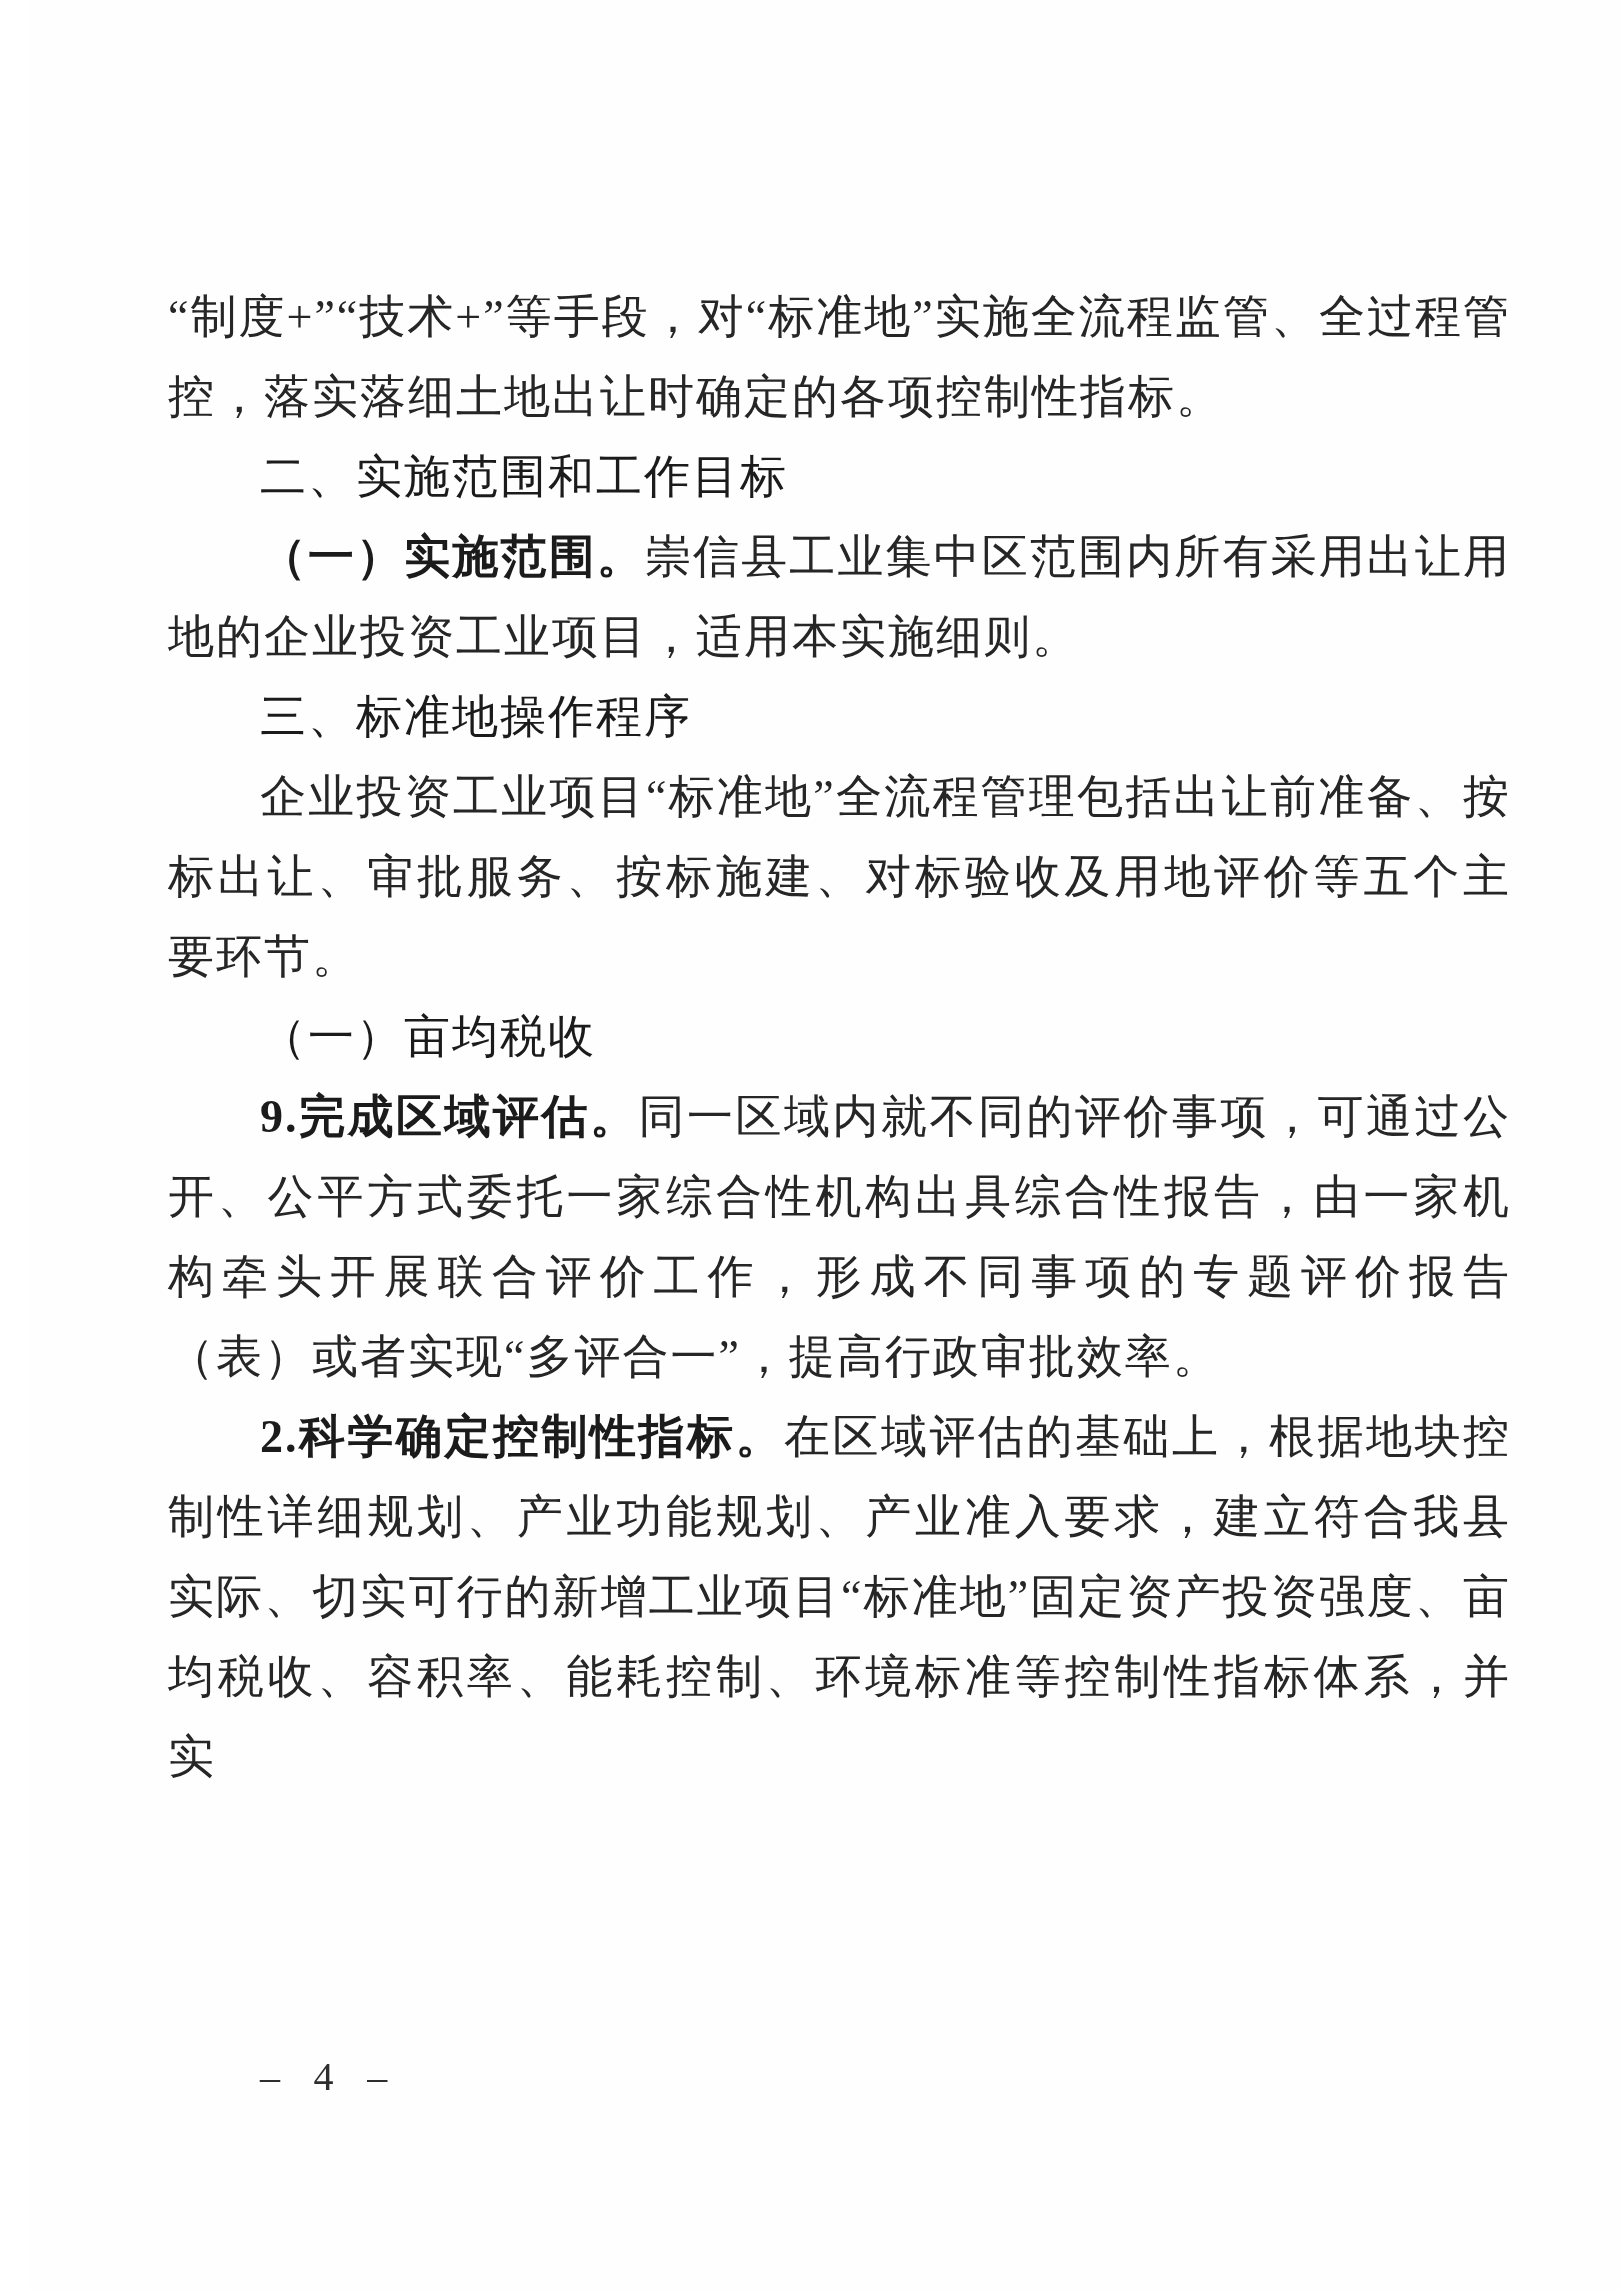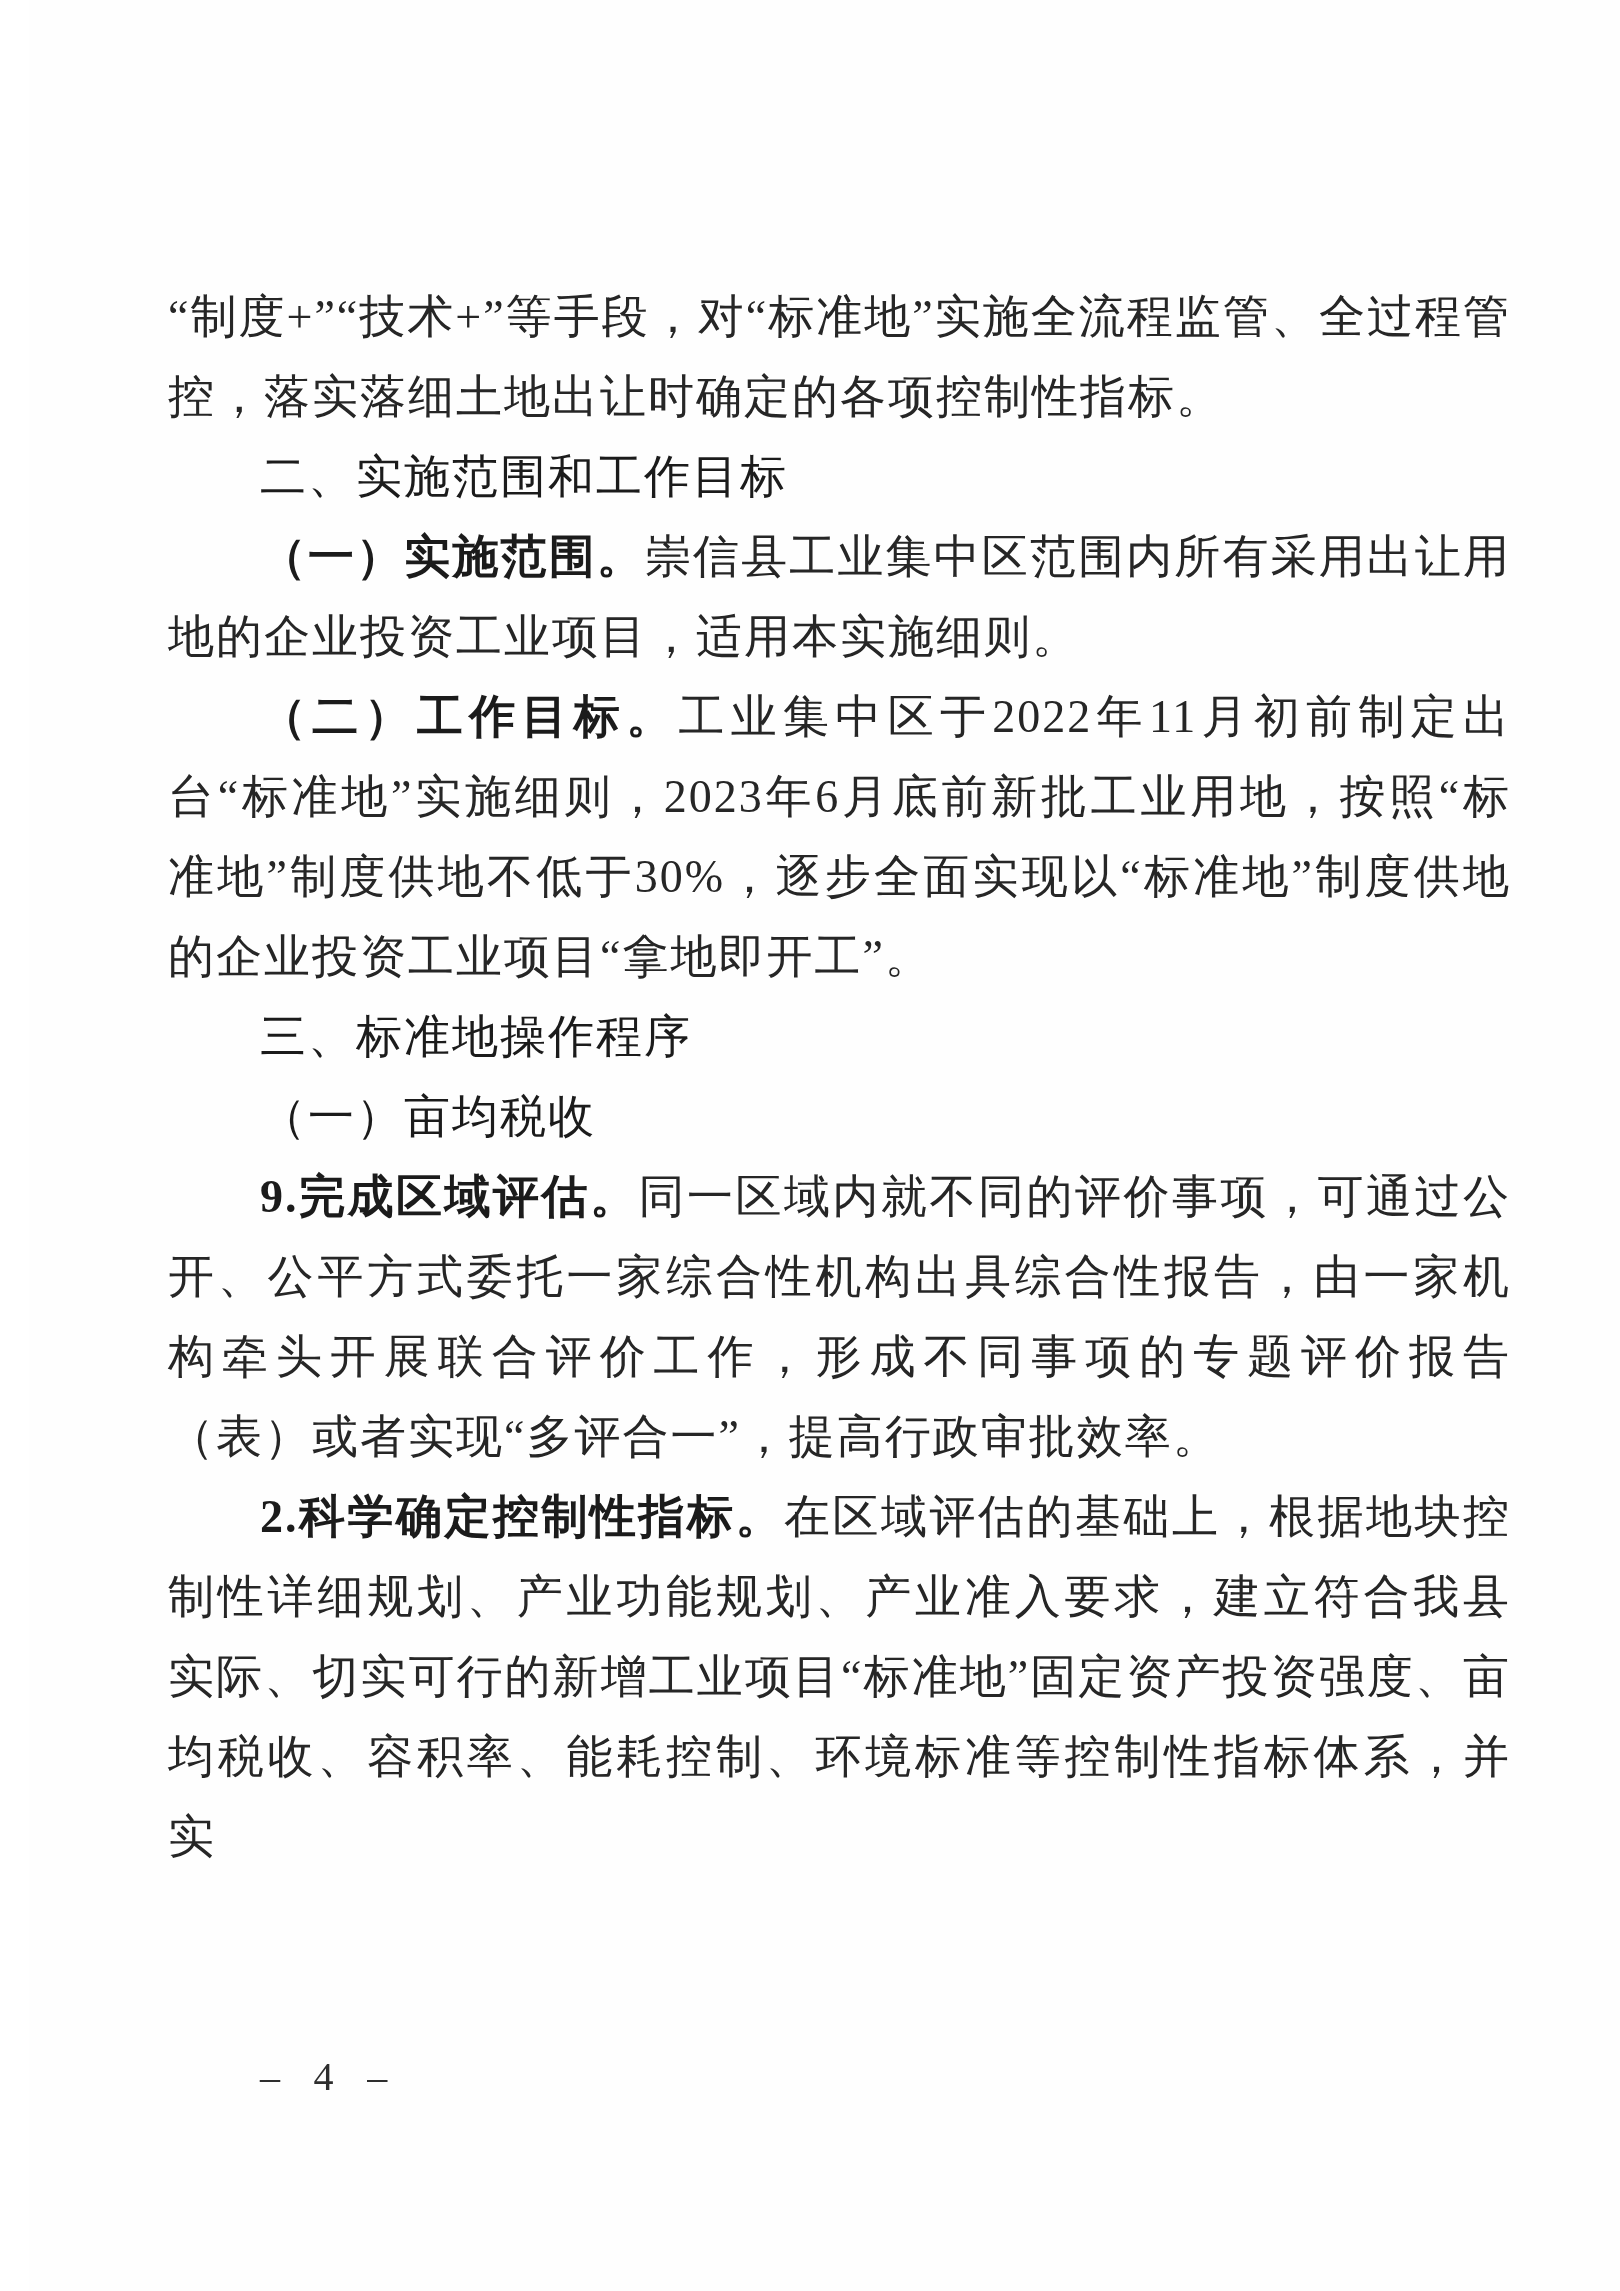--- a/index.html
+++ b/index.html
@@ -58,24 +58,24 @@
 
 <div class="page">
   <div class="content">
 
     <p class="para"><span>“制度+”“技术+”等手段，对“标准地”实施全流程监管、全过程管控，落实落细土地出让时确定的各项控制性指标。</span></p>
 
     <p class="para heading indent"><span>二、实施范围和工作目标</span></p>
 
     <p class="para indent"><span class="lead">（一）实施范围。</span><span>崇信县工业集中区范围内所有采用出让用地的企业投资工业项目，适用本实施细则。</span></p>
 
-    <p class="para indent"><span class="lead">（二）工作目标。</span><span>工业集中区于2022年11月初前制定出台“标准地”实施细则，2023年6月底前新批工业用地，按照“标准地”制度供地不低于30%，逐步全面实现以“标准地”制度供地的企业投资工业项目“拿地即开工”。</span></p>
 
     <p class="para heading indent"><span>三、标准地操作程序</span></p>
 
+    <p class="para indent"><span>企业投资工业项目“标准地”全流程管理包括出让前准备、按标出让、审批服务、按标施建、对标验收及用地评价等五个主要环节。</span></p>
 
     <p class="para heading indent"><span>（一）亩均税收</span></p>
 
     <p class="para indent"><span class="lead">9.完成区域评估。</span><span>同一区域内就不同的评价事项，可通过公开、公平方式委托一家综合性机构出具综合性报告，由一家机构牵头开展联合评价工作，形成不同事项的专题评价报告（表）或者实现“多评合一”，提高行政审批效率。</span></p>
 
     <p class="para indent"><span class="lead">2.科学确定控制性指标。</span><span>在区域评估的基础上，根据地块控制性详细规划、产业功能规划、产业准入要求，建立符合我县实际、切实可行的新增工业项目“标准地”固定资产投资强度、亩均税收、容积率、能耗控制、环境标准等控制性指标体系，并实</span></p>
 
   </div>
 
   <div class="footer">– 4 –</div>

